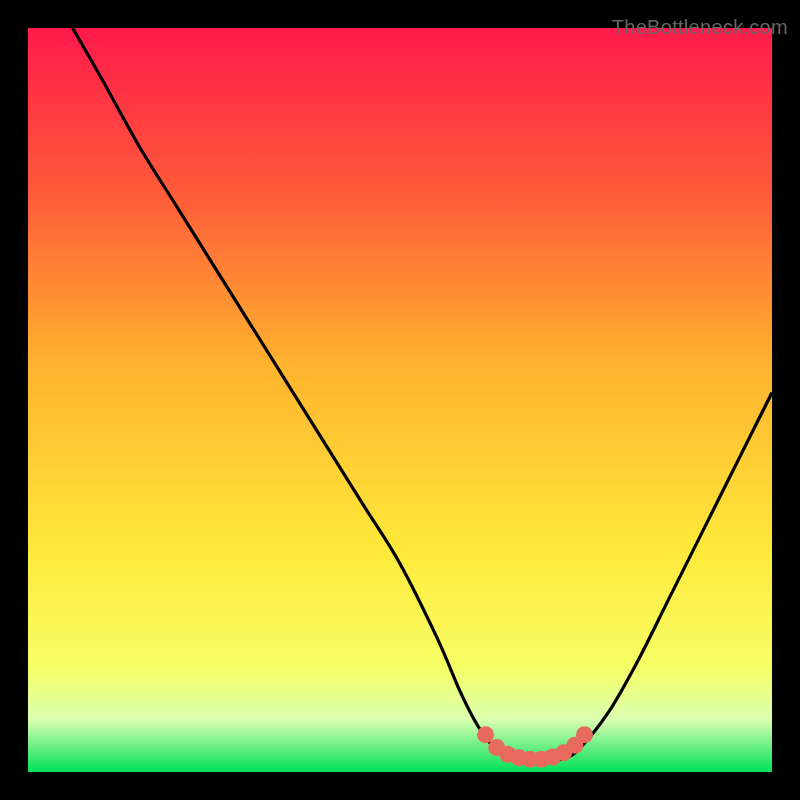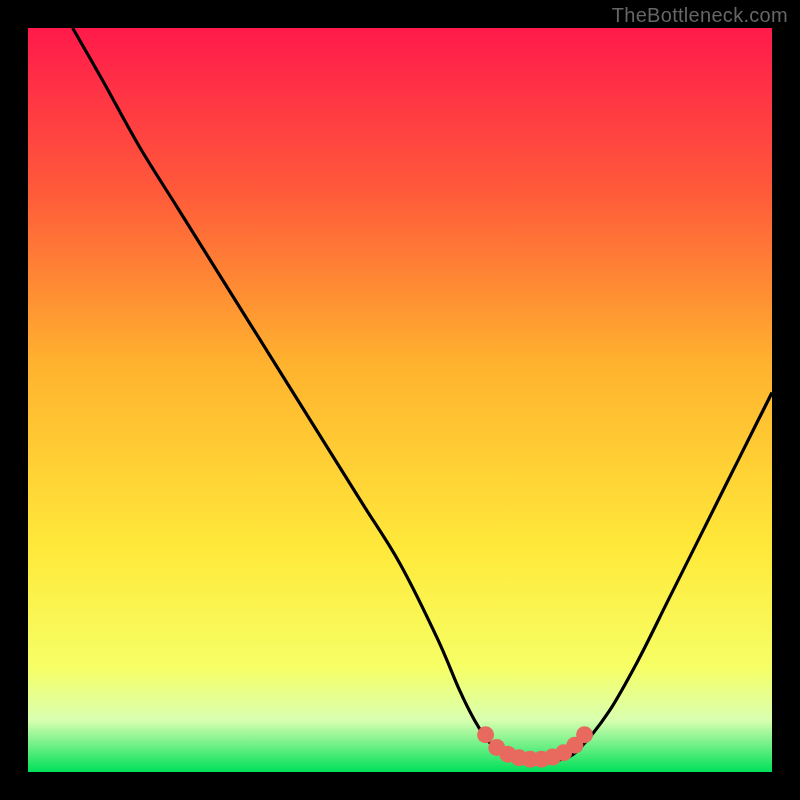--- a/index.html
+++ b/index.html
@@ -7,21 +7,21 @@
     padding: 0;
     width: 800px;
     height: 800px;
     background: #000;
     font-family: Arial, Helvetica, sans-serif;
     position: relative;
     overflow: hidden;
   }
   .watermark {
     position: absolute;
-    top: 4px;
+    top: 16px;
     right: 12px;
     color: #666;
     font-size: 20px;
     font-weight: 500;
     letter-spacing: 0.3px;
     z-index: 10;
   }
   .plot-outer {
     position: absolute;
     left: 28px;

